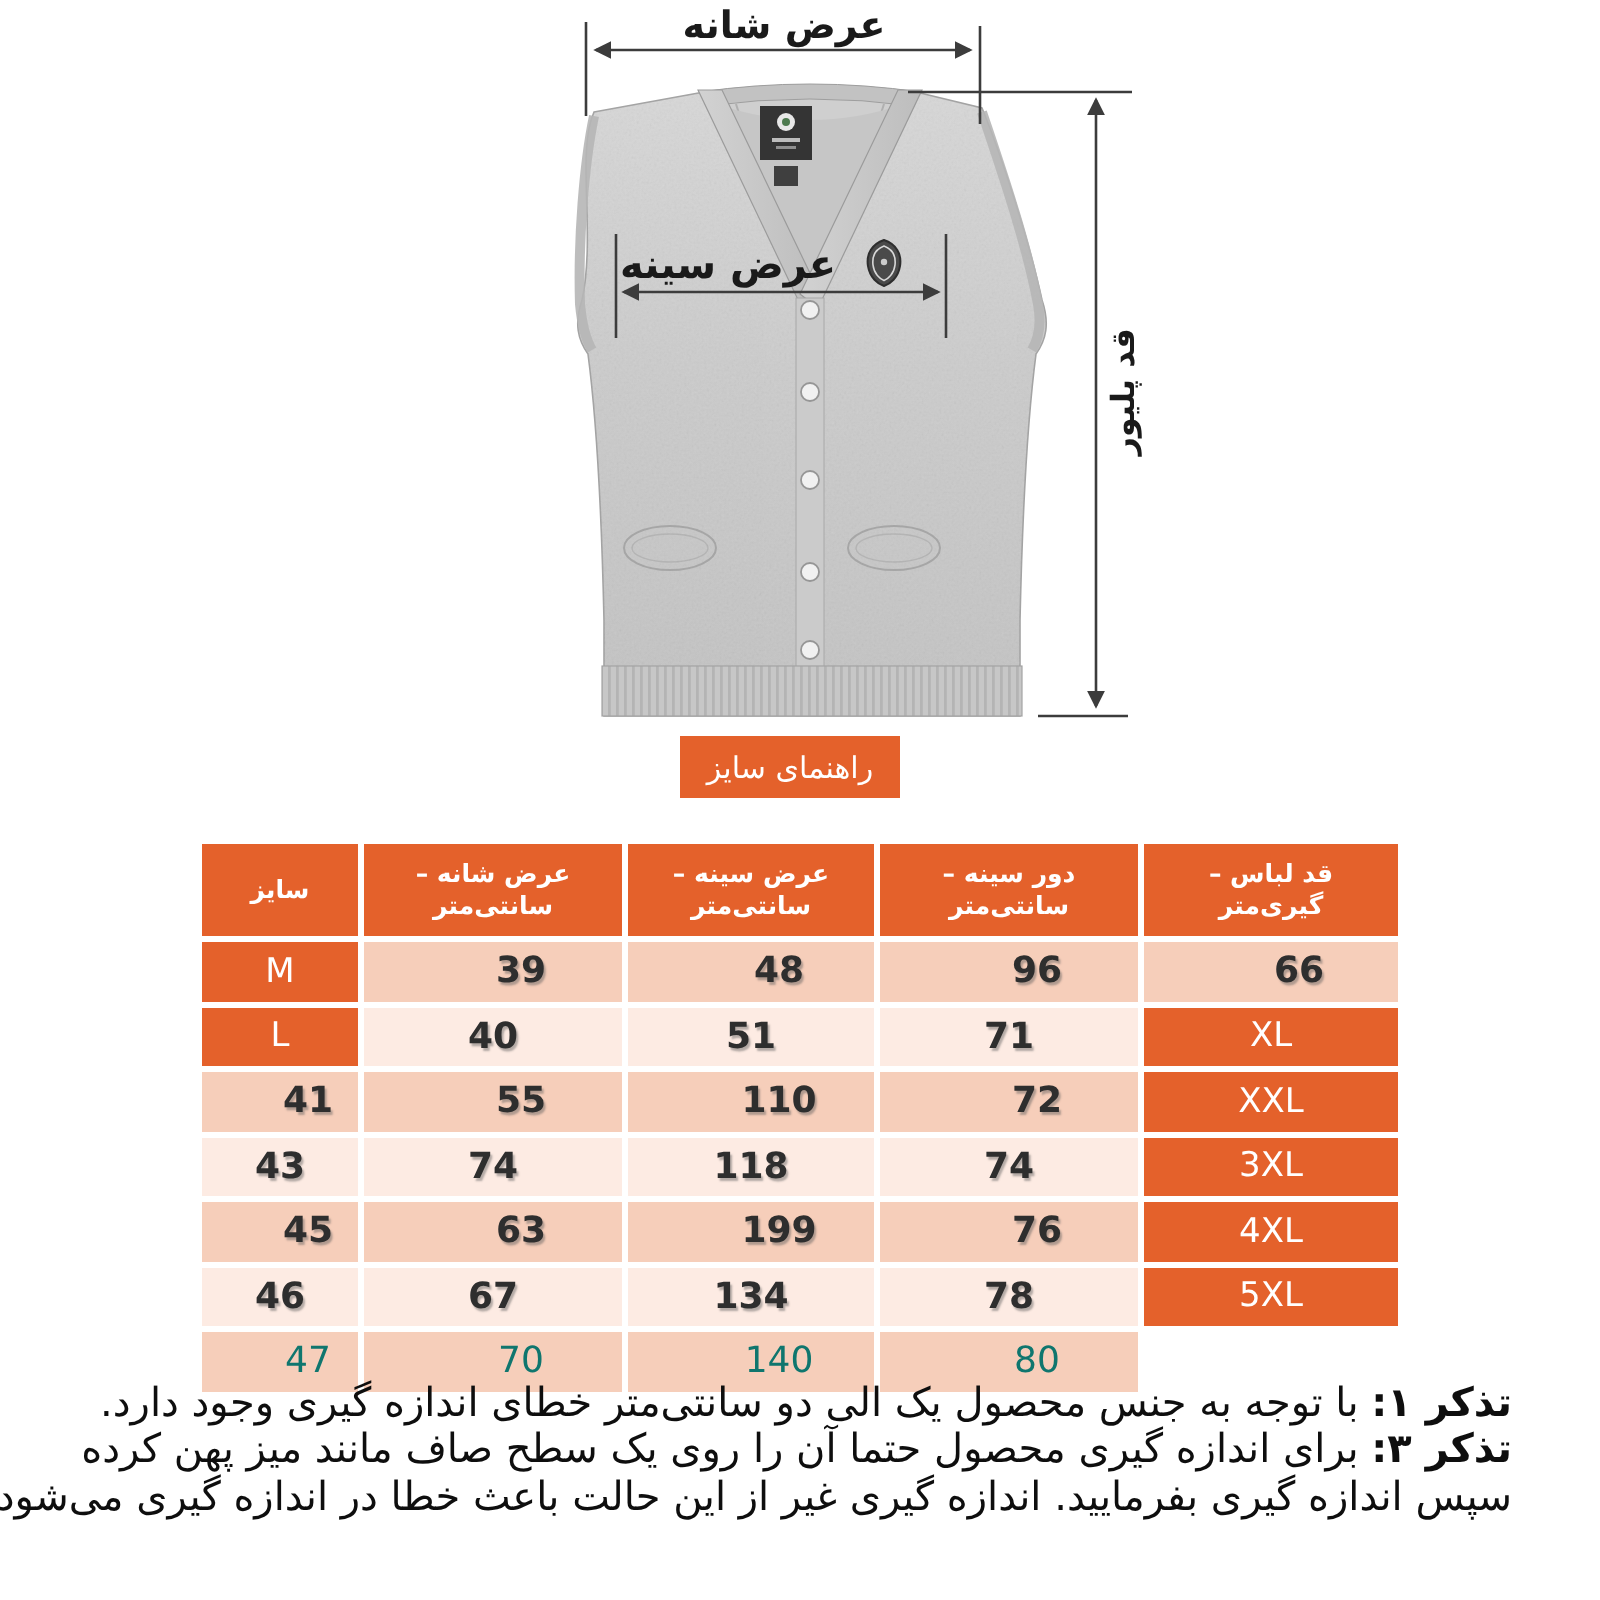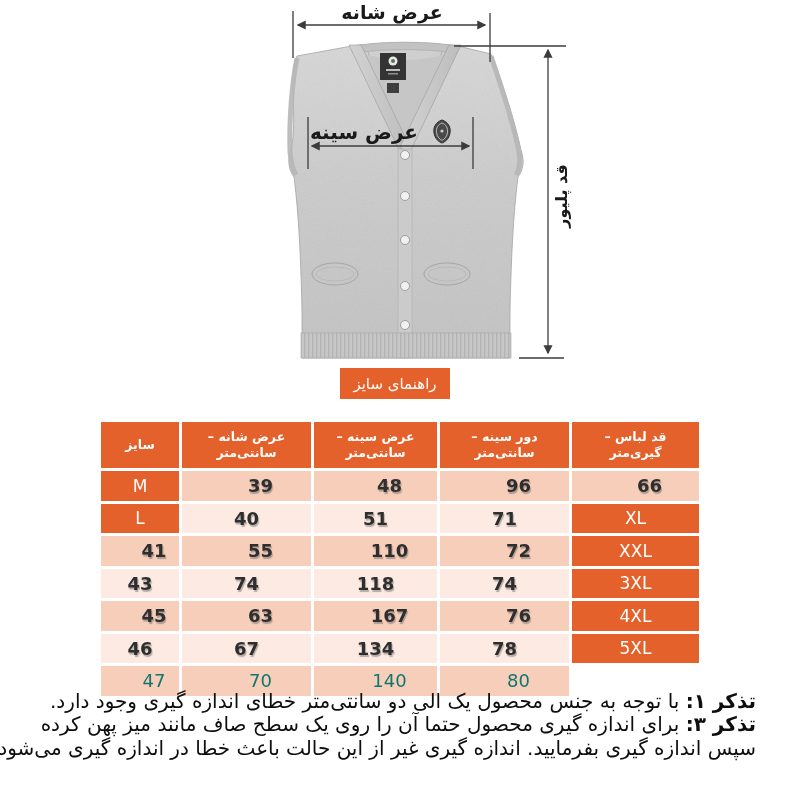--- a/index.html
+++ b/index.html
@@ -198,21 +198,21 @@
 
   <div class="size">XXL</div>
   <div class="td rlight">43</div>
   <div class="td rlight">74</div>
   <div class="td rlight">118</div>
   <div class="td rlight">74</div>
 
   <div class="size">3XL</div>
   <div class="td rdark">45</div>
   <div class="td rdark">63</div>
-  <div class="td rdark">167</div>
+  <div class="td rdark">199</div>
   <div class="td rdark">76</div>
 
   <div class="size">4XL</div>
   <div class="td rlight">46</div>
   <div class="td rlight">67</div>
   <div class="td rlight">134</div>
   <div class="td rlight">78</div>
 
   <div class="size">5XL</div>
   <div class="td rdark thin">47</div>

